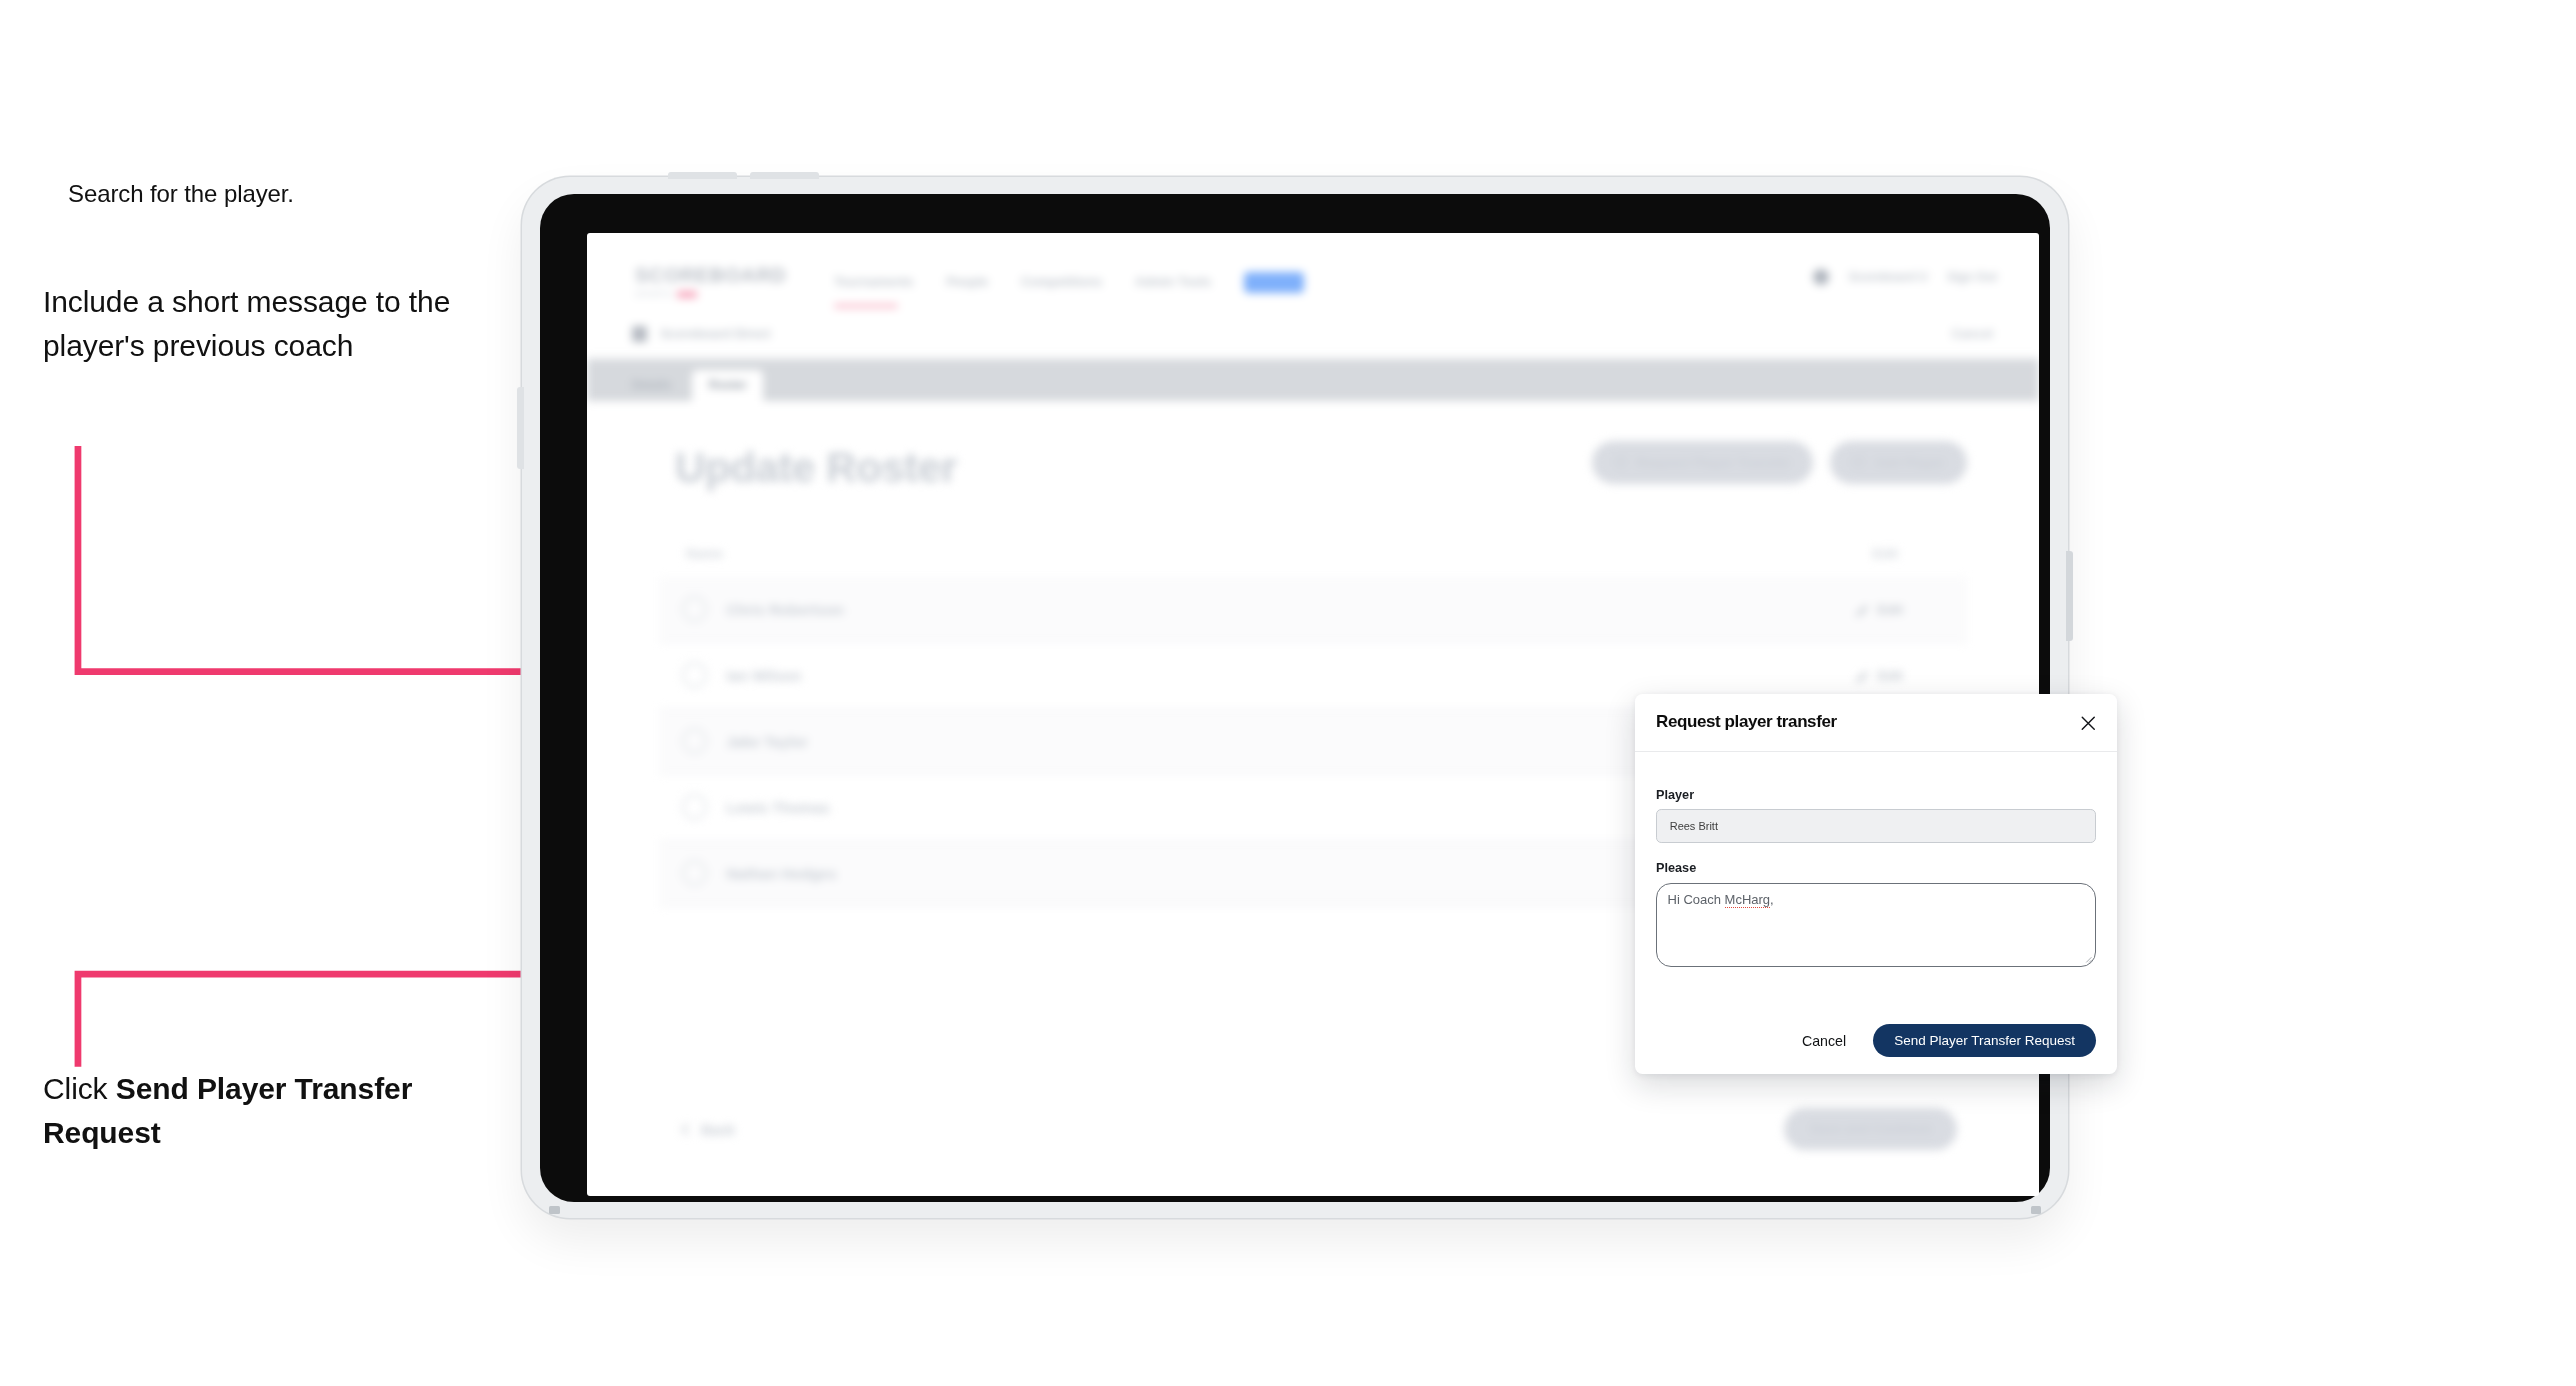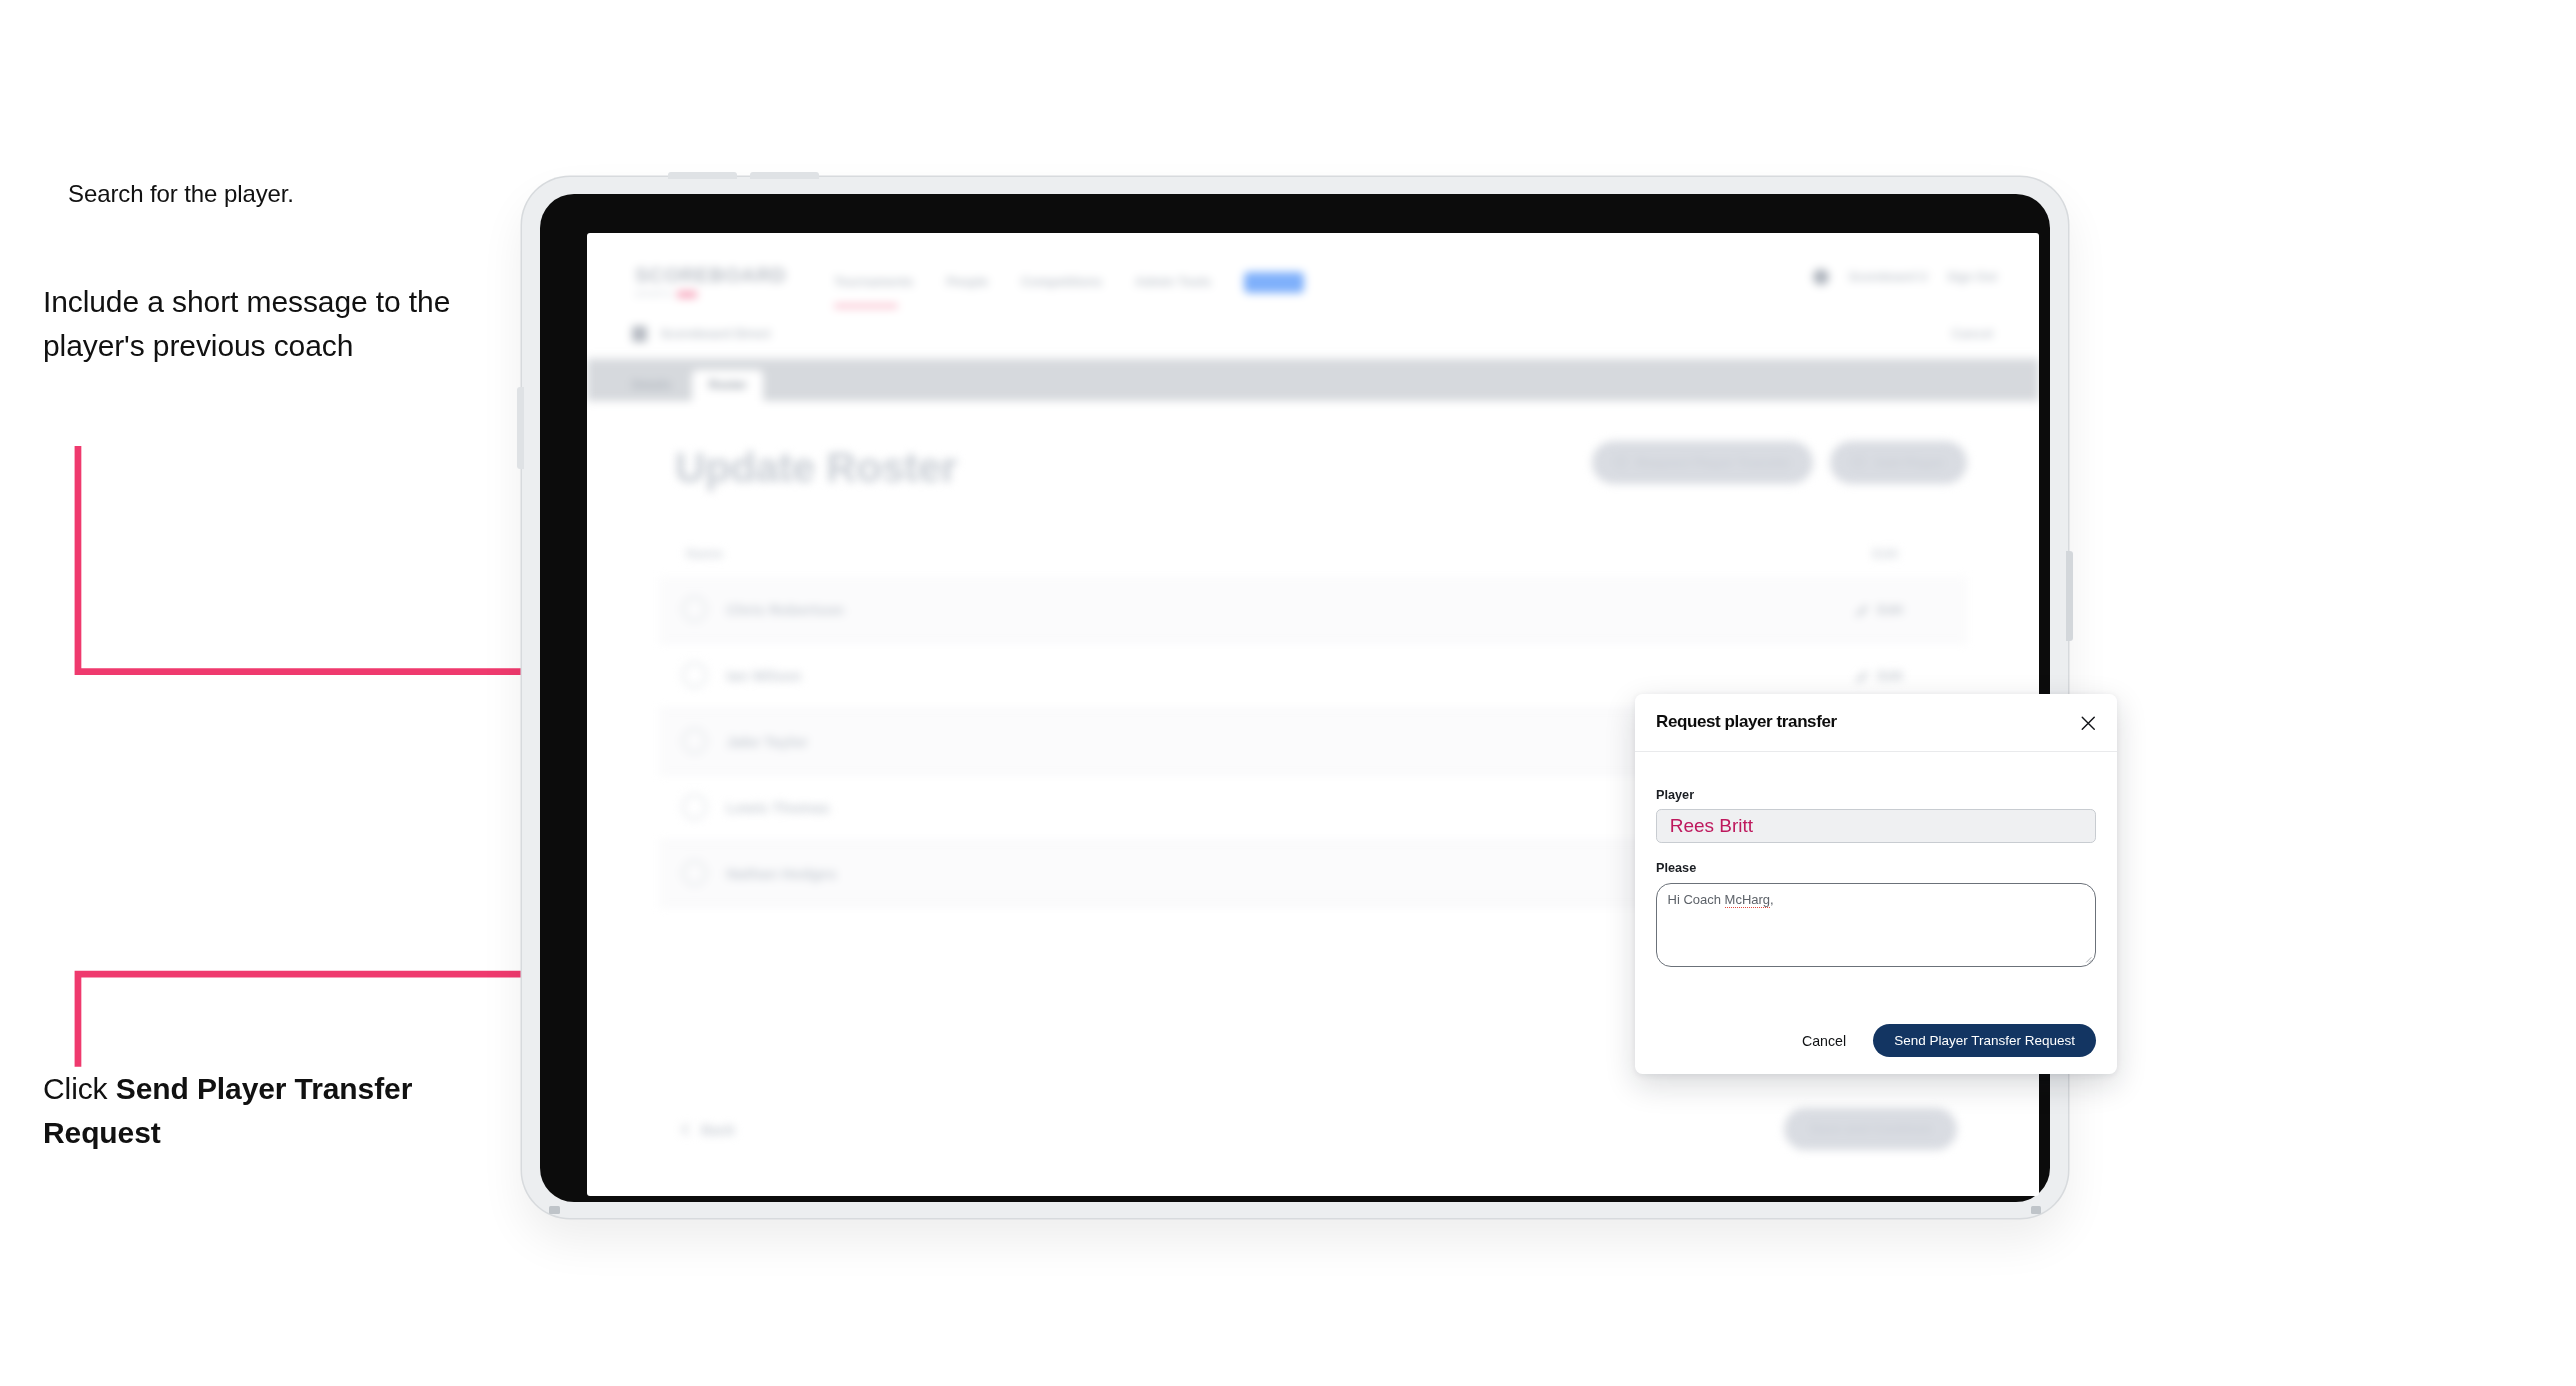--- a/index.html
+++ b/index.html
@@ -110,21 +110,21 @@
   .modal-head { position: relative; height: 58px; border-bottom: 0.7px solid #e9eaec; display: flex; align-items: center; padding: 0 21px; }
   .modal-title { font-size: 17px; font-weight: 700; color: #0d0d0d; letter-spacing: -0.4px; }
   .modal-close { position: absolute; right: 16.5px; top: 16.5px; width: 25.5px; height: 25.5px; display: flex; align-items: center; justify-content: center; cursor: pointer; }
   .modal-body { padding: 18px 21px 0; }
   .modal-desc { font-size: 12.4px; line-height: 1.5; color: #656a72; }
   .field-label { margin-top: 18px; font-size: 12.7px; font-weight: 700; color: #1b1e23; }
   .player-input {
     margin-top: 7.5px; width: 100%; height: 34px;
     background: #eff0f2; border: 0.7px solid #c8ccd1; border-radius: 5.2px;
     display: flex; align-items: center; padding: 0 12.7px;
-    font-size: 19px; color: #be185d;
+    font-size: 11px; color: #404040;
   }
   .msg-box {
     margin-top: 7.5px; width: 100%; height: 84px; position: relative;
     background: #fff; border: 0.7px solid #6b7179; border-radius: 15px;
     padding: 7.5px 10.5px; overflow: hidden;
   }
   .msg-line { font-size: 13px; line-height: 1.33; color: #5d6269; white-space: pre-wrap; }
   .misspell { border-bottom: 1.5px dotted #e0483c; }
   .caret { display: inline-block; width: 1.1px; height: 13.5px; background: #2a2f36; vertical-align: -2.2px; }
   .resize-grip { position: absolute; right: 3px; bottom: 2.2px; width: 8.2px; height: 8.2px; }

